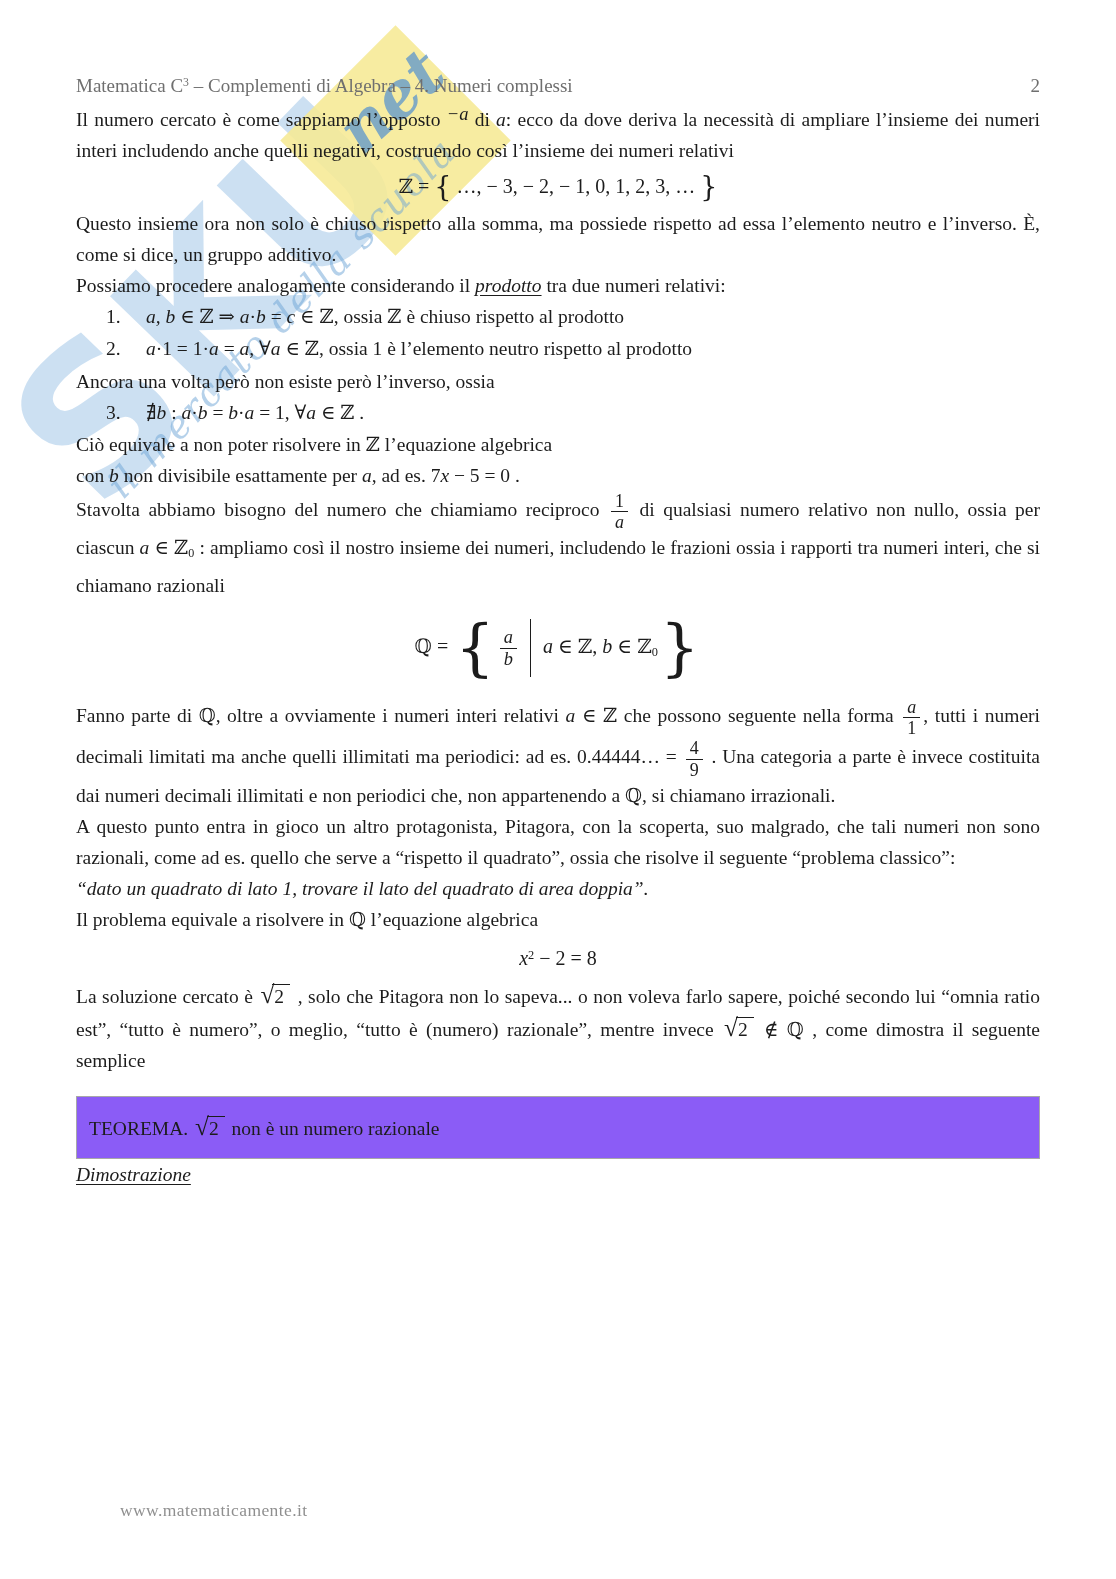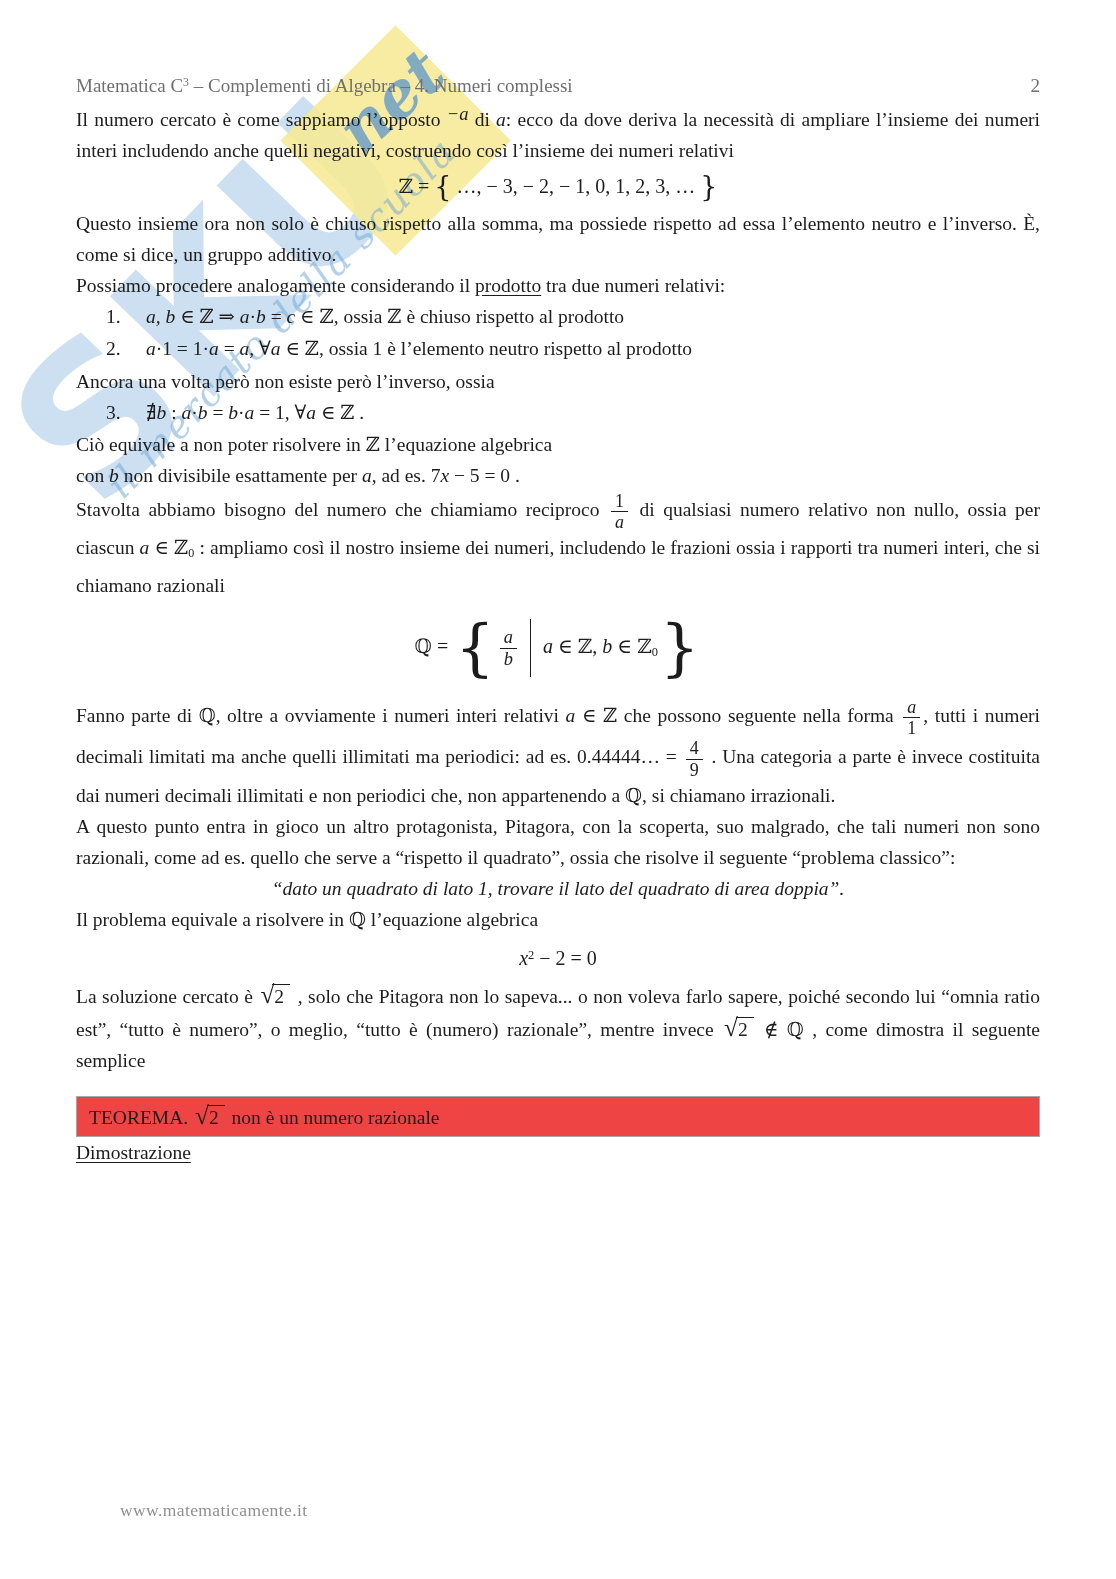--- a/index.html
+++ b/index.html
@@ -55,26 +55,26 @@
   .formula-big{text-align:center;font-size:20px;margin:6px 0;line-height:78px;}
 
   .mt-a{margin-top:12px;} .mt-b{margin-top:18px;}
   .mt-d{margin-top:26px;} .mt-e{margin-top:14px;} .mt-f{margin-top:20px;}
 
   .li{padding-left:30px;display:flex;}
   .li .li-num{width:40px;flex:0 0 40px;}
   .li .li-body{flex:1;}
   p.li{line-height:32.5px;}
 
-  .quote{text-align:center;font-style:italic;font-size:19.5px;line-height:31px;margin:0;}
+  .quote{text-align:left;font-style:italic;font-size:19.5px;line-height:31px;margin:0;}
 
   
   .s-n{} 
   .s-b{font-weight:normal;}
-  .s-u{text-decoration:underline;text-underline-offset:3px;}
+  .s-u{text-decoration:underline;text-underline-offset:3px;font-style:italic;}
   .s-m{font-style:italic;}
   .s-mr{font-style:italic;position:relative;top:-6px;font-size:0.95em;}
   .s-bb{font-family:"DejaVu Serif","DejaVu Sans",serif;}
   .s-sub{font-size:0.62em;vertical-align:-0.28em;}
   .s-sup{font-size:0.62em;vertical-align:0.5em;}
   .s-br1{font-family:"DejaVu Serif",serif;font-size:1.35em;vertical-align:-0.1em;}
   .s-brbig{font-family:"DejaVu Serif",serif;font-size:3.1em;font-weight:400;vertical-align:middle;display:inline-block;line-height:0;margin:0 2px;}
 
   .frac{
     display:inline-flex;flex-direction:column;align-items:center;
@@ -87,22 +87,22 @@
   .sqrt .rad{font-size:1.3em;letter-spacing:-2px;}
   .sqrt .rand{border-top:1.6px solid #1c1c1c;padding:1px 6px 0 2px;}
 
   .vbar{
     display:inline-block;width:0;height:58px;border-left:1.4px solid #1c1c1c;
     vertical-align:middle;margin:0 12px 0 10px;
   }
 
   .theorem{
     margin-top:20px;
-    background:#ef4444;border:1px solid #a8a8a8;
-    padding:3px 12px;font-size:19.5px;line-height:30px;
+    background:#8b5cf6;border:1px solid #a8a8a8;
+    padding:14px 12px;font-size:19.5px;line-height:30px;
   }
   .dim{margin-top:11px;}
 
   .ftr{
     position:absolute;left:76px;bottom:58px;
     color:#8f8f8f;font-size:17.5px;letter-spacing:0.4px;margin-left:44px;
   }
 </style>
 </head>
 <body>
@@ -167,21 +167,21 @@
           <span class="den"><span class="s-n">1</span></span>
         </span><span class="s-n">, tutti i numeri decimali limitati ma anche quelli illimitati ma periodici: ad es. 0.44444… = </span><span class="frac">
           <span class="num"><span class="s-n">4</span></span>
           <span class="den"><span class="s-n">9</span></span>
         </span><span class="s-n"> . Una categoria a parte è invece costituita dai numeri decimali illimitati e non periodici che, non appartenendo a </span><span class="s-bb">ℚ</span><span class="s-n">, si chiamano </span><span class="s-b">irrazionali</span><span class="s-n">.</span></p>
 
     <p class="para mt-f"><span class="s-n">A questo punto entra in gioco un altro protagonista, </span><span class="s-b">Pitagora</span><span class="s-n">, con la scoperta, suo malgrado, che tali numeri non sono razionali, come ad es. quello che serve a “rispetto il quadrato”, ossia che risolve il seguente “problema classico”:</span></p>
     <p class="quote">“dato un quadrato di lato 1, trovare il lato del quadrato di area doppia”.</p>
 
     <p class="para mt-e"><span class="s-n">Il problema equivale a risolvere in </span><span class="s-bb">ℚ</span><span class="s-n"> l’equazione algebrica</span></p>
-    <div class="formula"><span class="s-m">x</span><span class="s-sup">2</span><span class="s-n"> − 2 = 0</span></div>
+    <div class="formula"><span class="s-m">x</span><span class="s-sup">2</span><span class="s-n"> − 2 = 8</span></div>
     <p class="para"><span class="s-n">La soluzione cercato è </span><span class="sqrt"><span class="rad">√</span><span class="rand">2</span></span><span class="s-n"> , solo che Pitagora non lo sapeva... o non voleva farlo sapere, poiché secondo lui “omnia ratio est”, “tutto è numero”, o meglio, “tutto è (numero) razionale”, mentre invece </span><span class="sqrt"><span class="rad">√</span><span class="rand">2</span></span><span class="s-n"> ∉ </span><span class="s-bb">ℚ</span><span class="s-n"> , come dimostra il seguente semplice</span></p>
 
     <div class="theorem">
       <span><span class="s-n">TEOREMA. </span><span class="sqrt"><span class="rad">√</span><span class="rand">2</span></span><span class="s-n">  non è un numero razionale</span></span>
     </div>
 
     <p class="para dim"><span class="s-u">Dimostrazione</span></p>
 
     <div class="ftr">
       <span>www.matematicamente.it</span>

